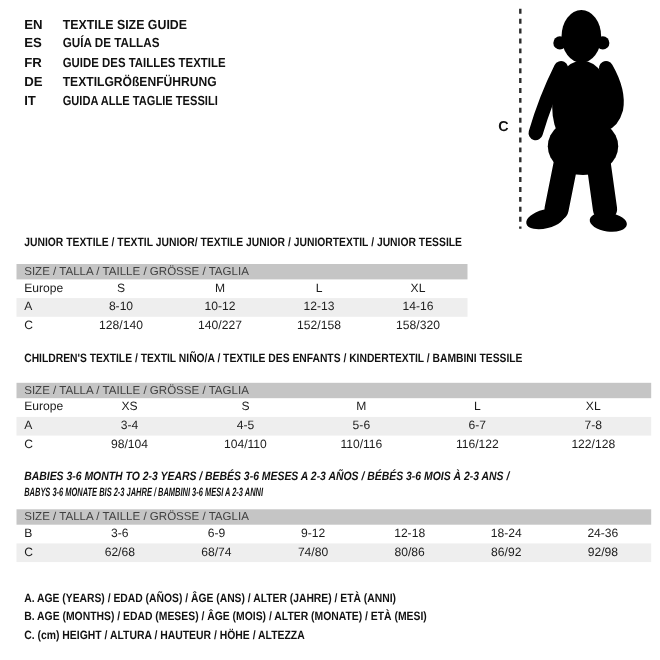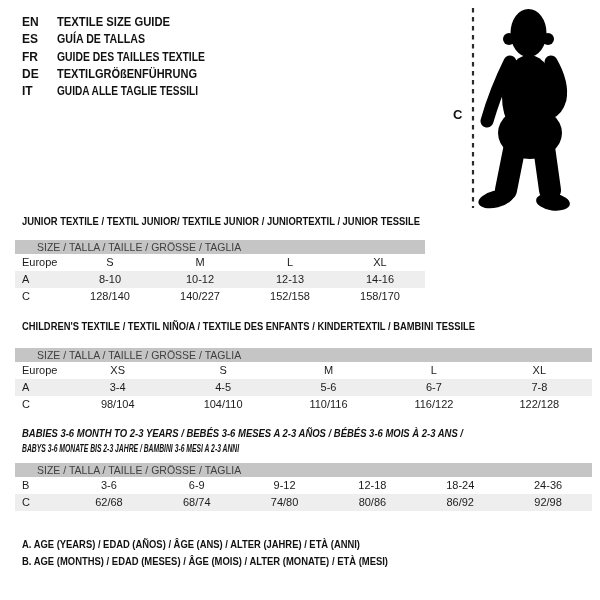--- a/index.html
+++ b/index.html
@@ -23,21 +23,21 @@
   #t1-title { top:215px; }
   #t2-title { top:320px; }
   #t3-title { top:426px; line-height:15px;font-style:italic; }
   #t3-title .fit { display:block; }
 
   
   .size-table { position:absolute; left:15px; }
   #table-junior   { top:240px; width:410px; }
   #table-children { top:348px; width:577px; }
   #table-babies   { top:463px; width:577px; }
-  .thead { height:14px; line-height:14px; background:#c5c5c5; padding-left:22px;
+  .thead { height:14px; line-height:14px; background:#c5c5c5; padding-left:7px;
            font-size:10.5px; color:#3f3f3f; overflow:hidden; }
   .trow { display:flex; height:17px; line-height:17px; font-size:11px; }
   .tbody .trow:nth-child(even) { background:#eeeeee; }
   .rlabel { width:50px; padding-left:7px; text-align:left; }
   .cell { flex:1; text-align:center; }
 
   
   .notes { position:absolute; left:22px; top:536px; font-weight:bold; font-size:11px; color:#111; }
   .note-line { height:17px; line-height:17px; }
 </style>
@@ -107,21 +107,21 @@
         <span class="cell">8-10</span>
         <span class="cell">10-12</span>
         <span class="cell">12-13</span>
         <span class="cell">14-16</span>
       </div>
       <div class="trow">
         <span class="rlabel">C</span>
         <span class="cell">128/140</span>
         <span class="cell">140/227</span>
         <span class="cell">152/158</span>
-        <span class="cell">158/170</span>
+        <span class="cell">158/320</span>
       </div>
     </div>
   </div>
 
   <div class="section-title" id="t2-title">
     <span class="fit" style="transform: scaleX(0.852004);">CHILDREN'S TEXTILE / TEXTIL NIÑO/A / TEXTILE DES ENFANTS / KINDERTEXTIL / BAMBINI TESSILE</span>
   </div>
   <div class="size-table" id="table-children">
     <div class="thead">
       <span class="fit">SIZE / TALLA / TAILLE / GRÖSSE / TAGLIA</span>
@@ -184,15 +184,18 @@
     </div>
   </div>
 
   <div class="notes">
     <div class="note-line">
       <span class="fit" style="transform: scaleX(0.854412);">A. AGE (YEARS) / EDAD (AÑOS) / ÂGE (ANS) / ALTER (JAHRE) / ETÀ (ANNI)</span>
     </div>
     <div class="note-line">
       <span class="fit" style="transform: scaleX(0.858053);">B. AGE (MONTHS) / EDAD (MESES) / ÂGE (MOIS) / ALTER (MONATE) / ETÀ (MESI)</span>
     </div>
+    <div class="note-line">
+      <span class="fit" style="transform: scaleX(0.859762);">C. (cm) HEIGHT / ALTURA / HAUTEUR / HÖHE / ALTEZZA</span>
+    </div>
   </div>
 
 </div>
 
 </body></html>

